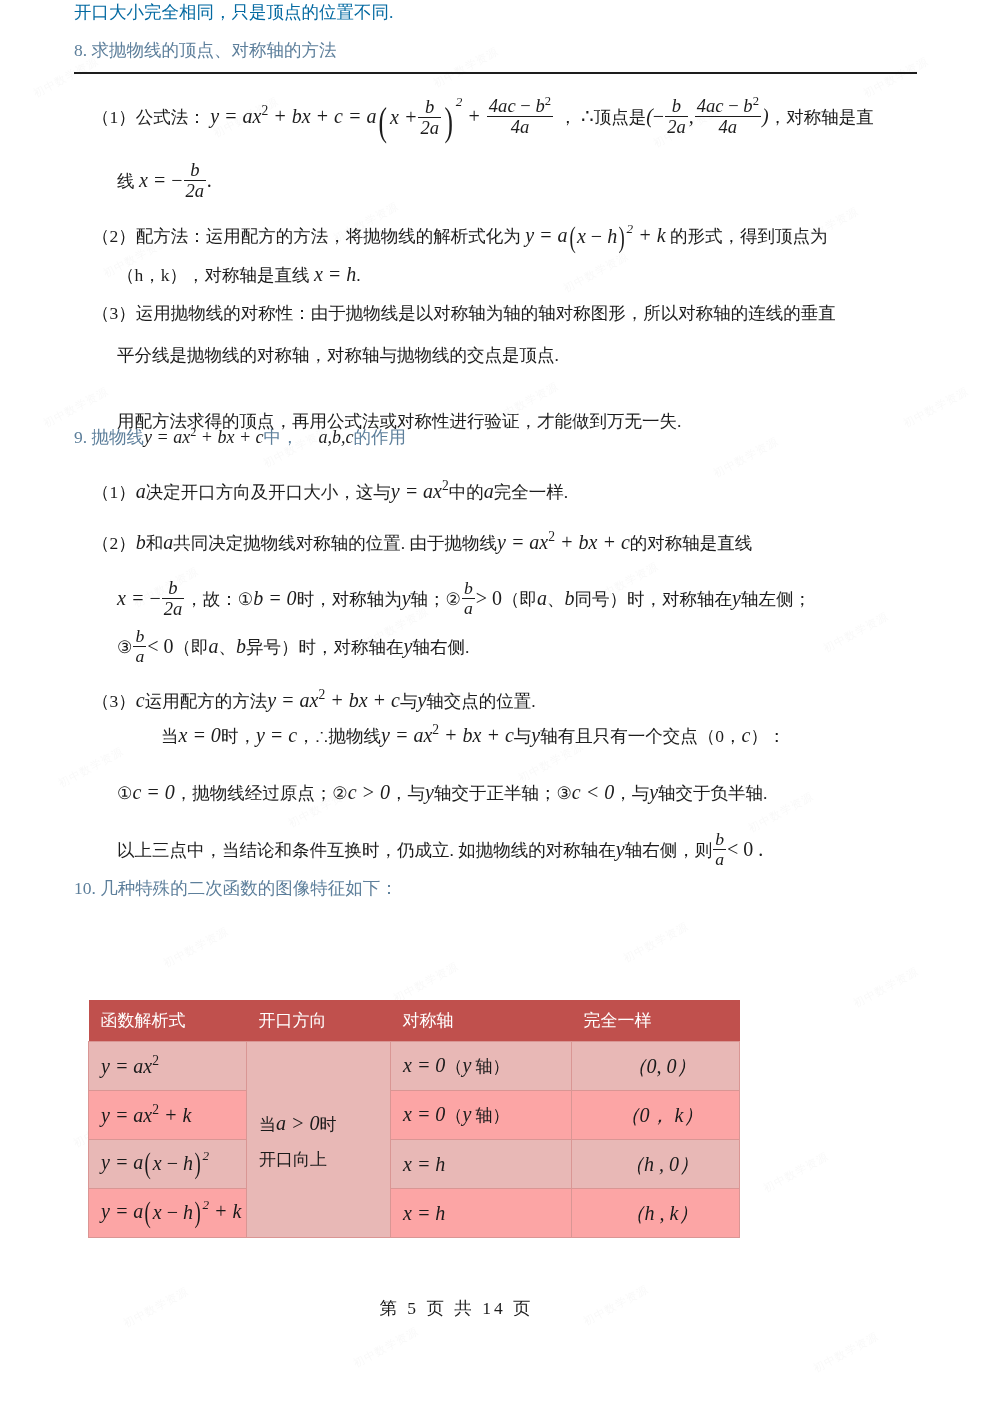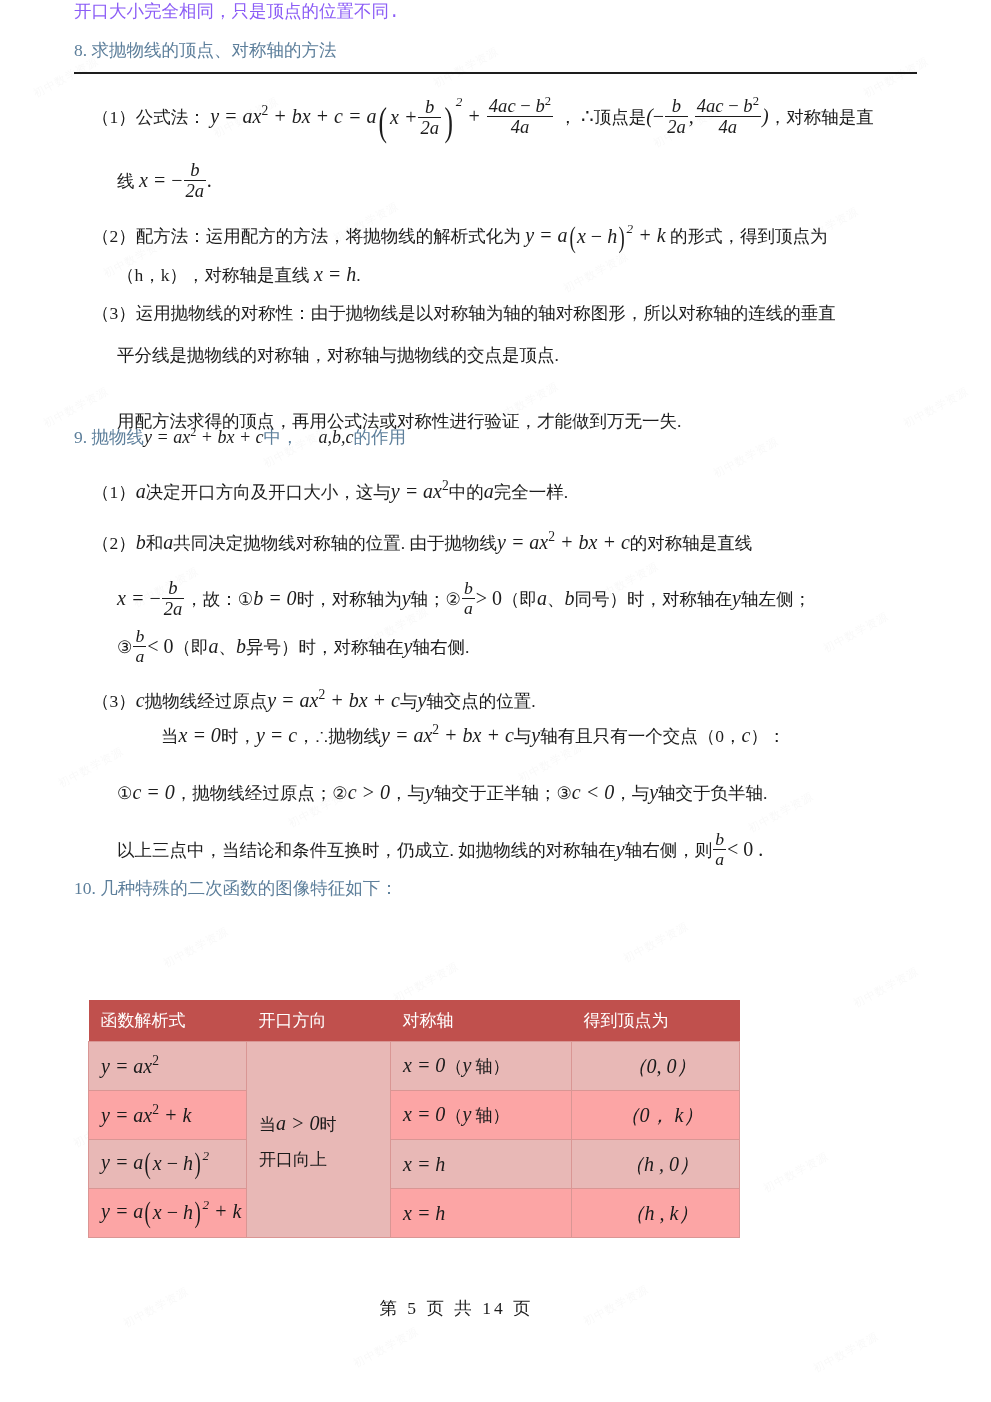--- a/index.html
+++ b/index.html
@@ -52,22 +52,21 @@
   .line {
     position: relative;
     font-size: 17.5px;
     line-height: 1.0;
     color: #1c1c1c;
     margin: 0;
     padding: 0;
   }
 
   .blue {
-    color: #8b5cf6;
-    font-family: Liberation Mono, monospace;
+    color: #0369a1;
   }
   .bluehead {
     color: #5d7f9b;
     font-size: 17.5px;
     font-family: "Liberation Serif", serif;
   }
 
   .indent1 { margin-left: 74px; }
 
   
@@ -308,21 +307,21 @@
 
   <div class="line" style="position:absolute; left:117px; top:578px;">
     <span class="m">x = <span class="up">−</span><span class="frac"><span class="fn">b</span><span class="fd">2a</span></span></span><span>，故：</span><span class="circ">①</span><span class="m">b = 0</span><span>时，对称轴为</span><span class="m">y</span><span>轴；</span><span class="circ">②</span><span class="m"><span class="frac sm"><span class="fn">b</span><span class="fd">a</span></span></span><span class="m" style="font-style:normal;">&gt; 0</span><span>（即</span><span class="m">a</span><span>、</span><span class="m">b</span><span>同号）时，对称轴在</span><span class="m">y</span><span>轴左侧；</span>
   </div>
 
   <div class="line" style="position:absolute; left:117px; top:627px;">
     <span class="circ">③</span><span class="m"><span class="frac sm"><span class="fn">b</span><span class="fd">a</span></span></span><span class="m" style="font-style:normal;">&lt; 0</span><span>（即</span><span class="m">a</span><span>、</span><span class="m">b</span><span>异号）时，对称轴在</span><span class="m">y</span><span>轴右侧.</span>
   </div>
 
   <div class="line" style="position:absolute; left:92px; top:690px;">
-    <span>（3）</span><span class="m">c</span><span>抛物线经过原点</span><span class="m">y = ax<sup class="exn">2</sup> + bx + c</span><span>与</span><span class="m">y</span><span>轴交点的位置.</span>
+    <span>（3）</span><span class="m">c</span><span>运用配方的方法</span><span class="m">y = ax<sup class="exn">2</sup> + bx + c</span><span>与</span><span class="m">y</span><span>轴交点的位置.</span>
   </div>
 
   <div class="line" style="position:absolute; left:117px; top:725px;margin-left:44px;">
     <span>当</span><span class="m">x = 0</span><span>时，</span><span class="m">y = c</span><span>，</span><span style="font-style:normal;">∴</span><span>抛物线</span><span class="m">y = ax<sup class="exn">2</sup> + bx + c</span><span>与</span><span class="m">y</span><span>轴有且只有一个交点（0，</span><span class="m">c</span><span>）：</span>
   </div>
 
   <div class="line" style="position:absolute; left:117px; top:782px;">
     <span class="circ">①</span><span class="m">c = 0</span><span>，抛物线经过原点；</span><span class="circ">②</span><span class="m">c &gt; 0</span><span>，与</span><span class="m">y</span><span>轴交于正半轴；</span><span class="circ">③</span><span class="m">c &lt; 0</span><span>，与</span><span class="m">y</span><span>轴交于负半轴.</span>
   </div>
 
@@ -338,21 +337,21 @@
         <col class="colw1">
           <col class="colw2">
           <col class="colw3">
           <col class="colw4">
       </colgroup>
       <thead>
         <tr>
           <th>函数解析式</th>
           <th>开口方向</th>
           <th>对称轴</th>
-          <th>得到顶点为</th>
+          <th>完全一样</th>
         </tr>
       </thead>
       <tbody>
         <tr class="band">
           <td><span class="m">y = ax<sup class="exn">2</sup></span></td>
           <td class="mergecol" rowspan="4">
             <div><span style="font-style:normal;">当</span><span class="m">a &gt; 0</span><span style="font-style:normal;">时</span></div>
             <div>开口向上</div>
           </td>
           <td><span class="m">x = 0</span><span style="font-style:normal;">（</span><span class="m">y</span><span style="font-style:normal;"> 轴）</span></td>

